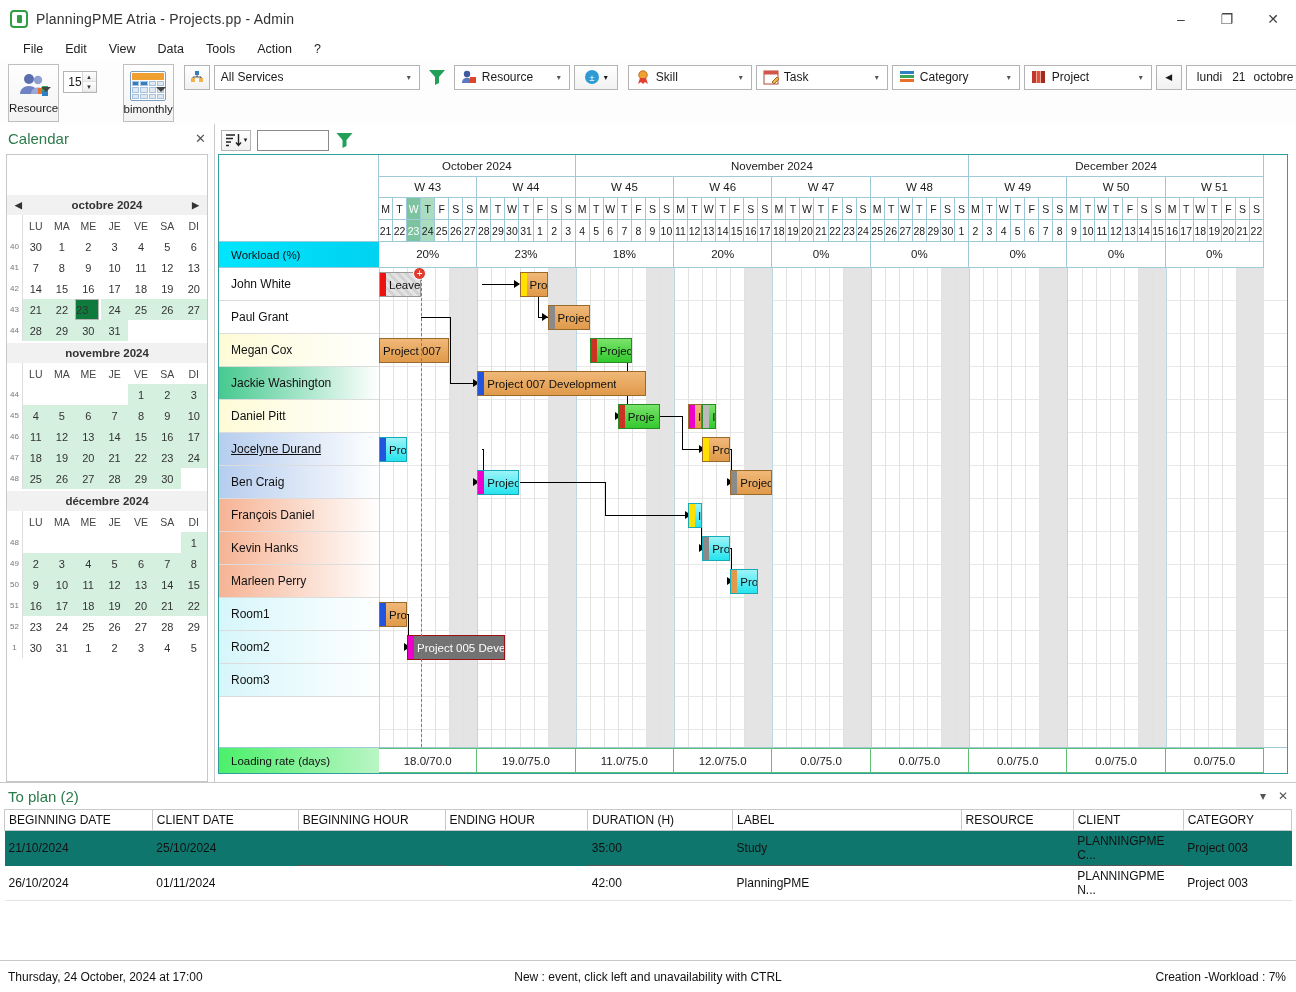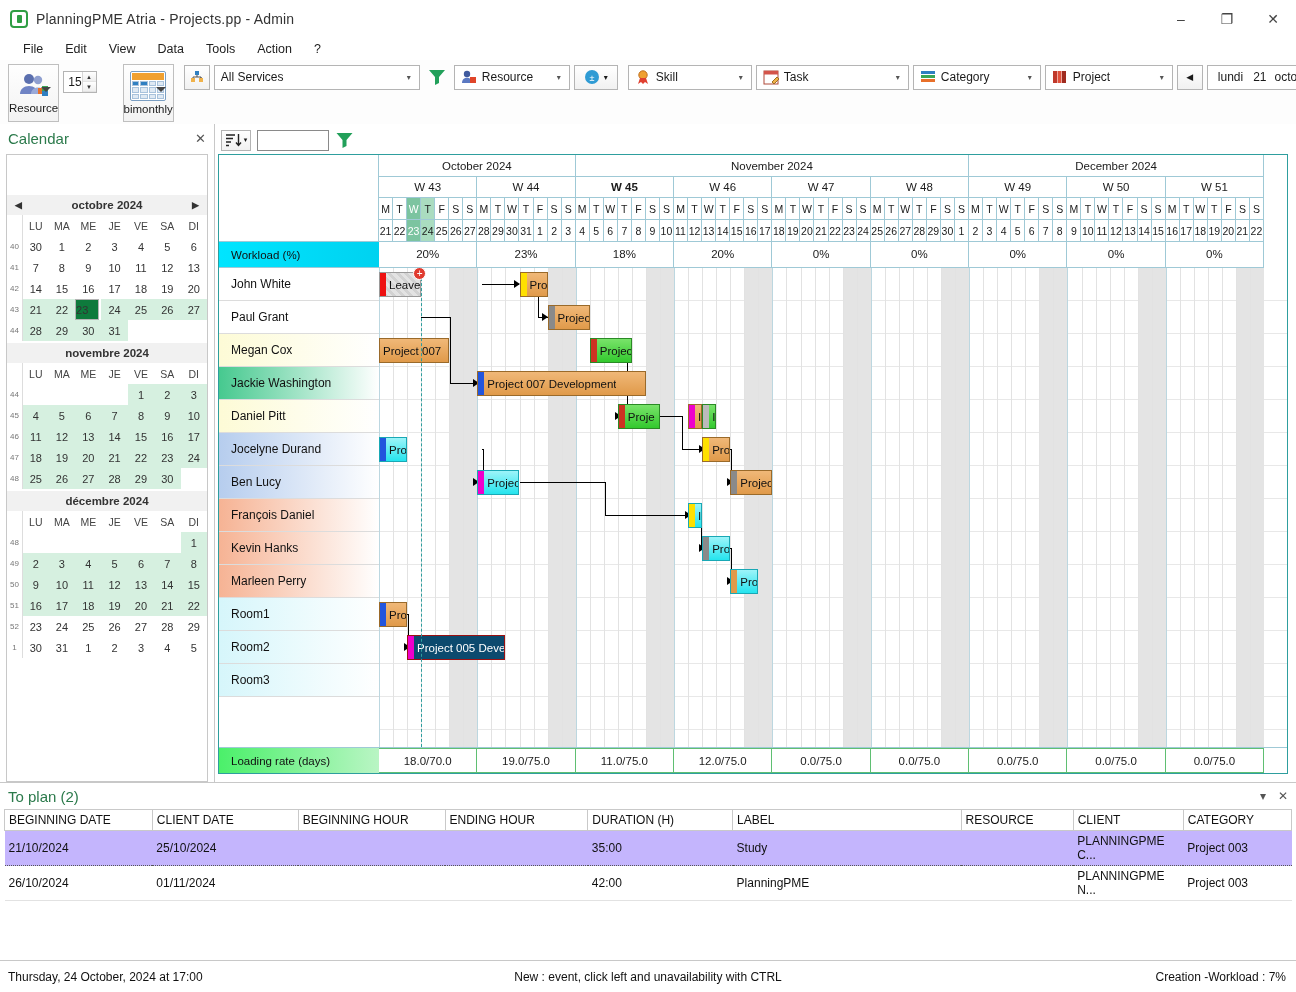--- a/index.html
+++ b/index.html
@@ -118,21 +118,21 @@
 
   .bar { position:absolute; top:4px; height:25px; border:1px solid #8a6b3f; overflow:hidden;
          display:flex; align-items:center; font-size:11.5px; white-space:nowrap; z-index:3; }
   .bar .stripe { width:6px; height:100%; flex:0 0 6px; }
   .bar .txt { padding-left:3px; color:#111; overflow:hidden; }
   .bar.orange { background:linear-gradient(#f0b878,#e09a4a); border-color:#9a6a2a; }
   .bar.green  { background:linear-gradient(#79e36a,#33c92e); border-color:#2a8a25; }
   .bar.cyan   { background:linear-gradient(#9df4f9,#25e4ee); border-color:#19a8b5; }
   .bar.grey   { background:repeating-linear-gradient(45deg,#e3e3e3,#e3e3e3 3px,#d2d2d2 3px,#d2d2d2 6px);
                 border-color:#9a9a9a; }
-  .bar.red    { background:#0c4a6e; border-color:#9a1111;justify-content:center; }
+  .bar.red    { background:#737373; border-color:#9a1111;justify-content:center; }
   .link { position:absolute; background:#000; z-index:2; }
   .arrow { position:absolute; width:0;height:0; border-top:4px solid transparent; border-bottom:4px solid transparent;
            border-left:6px solid #000; z-index:2; }
   .redbadge { position:absolute; width:13px;height:13px;border-radius:50%;background:#e03b2f;border:1px solid #fff; z-index:6;
               color:#fff; font-size:10px; display:flex; align-items:center; justify-content:center; line-height:1;}
 
   .loading-row { display:flex; height:26px; border-top:1px solid #9fc9d6;}
   .loading-lbl { width:160px; flex:0 0 160px; background:linear-gradient(90deg,#4bf06a,#b9f5c4);
                  display:flex; align-items:center; padding-left:12px; font-size:11.5px; color:#111; }
   .lcell { border-right:1px solid #5fbf72; border-bottom:1px solid #5fbf72; border-top:1px solid #5fbf72;
@@ -141,21 +141,21 @@
   
   .toplan { position:absolute; top:782px; left:0; right:0; height:178px; background:#fff; border-top:1px solid #c8c8c8; }
   .toplan-hd { height:26px; display:flex; align-items:center; padding:0 8px; }
   .toplan-title { color:#2b7a4b; font-size:15px; }
   .toplan-ctrls { margin-left:auto; display:flex; gap:12px; color:#555; font-size:12px; }
   table.tp { border-collapse:collapse; width:1288px; margin-left:4px; table-layout:fixed; }
   table.tp th { font-weight:normal; font-size:12px; text-align:left; padding:3px 4px; border:1px solid #c9c9c9;
                 border-left:none; background:#fff; color:#111; }
   table.tp th:first-child { border-left:1px solid #c9c9c9; }
   table.tp td { font-size:12px; padding:3px 4px; border-bottom:1px solid #e2e2e2; color:#111; }
-  table.tp tr.selrow td { background:#c4b5fd; border-top:1px dotted #555; border-bottom:1px dotted #555; }
+  table.tp tr.selrow td { background:#0f766e; border-top:1px dotted #555; border-bottom:1px dotted #555; }
 
   
   .statusbar { position:absolute; bottom:0; left:0; right:0; height:32px; border-top:1px solid #c8c8c8;
                background:#fff; display:flex; align-items:center; font-size:12px; color:#111; }
   .sb-l { padding-left:8px; }
   .sb-c { position:absolute; left:50%; transform:translateX(-50%); }
   .sb-r { margin-left:auto; padding-right:10px; }
 </style>
 </head>
 <body>
@@ -261,21 +261,21 @@
           <span style="font-size:8px;margin-left:2px;">▾</span>
       </div>
       <div class="sel" style="width:124px; margin-left:6px;">
         <svg class="mini-ico" viewBox="0 0 16 16">
           <circle cx="8" cy="6" r="4.2" fill="#f0a030" stroke="#c07020"></circle>
           <path d="M5 9l-2 6 3-2 2 2 2-2 3 2-2-6z" fill="#e04030"></path>
         </svg>
         <span>Skill</span>
         <span class="dd">▾</span>
       </div>
-      <div class="sel" style="width:153px;">
+      <div class="sel" style="width:132px;">
         <svg class="mini-ico" viewBox="0 0 16 16">
           <rect x="1" y="2" width="14" height="13" fill="#fff" stroke="#b04a3a"></rect>
           <rect x="1" y="2" width="14" height="3.5" fill="#d4544a"></rect>
           <path d="M9 13l5-5 2 2-5 5z" fill="#f0b24a" stroke="#a07020"></path>
         </svg>
         <span>Task</span>
         <span class="dd">▾</span>
       </div>
       <div class="sel" style="width:128px;">
         <svg class="mini-ico" viewBox="0 0 16 16">
@@ -642,21 +642,21 @@
         </div>
         <div class="timecol">
           <div class="hrow month-row" id="month-row">
               <div class="hcell" style="flex: 0 0 196.7px; width: 196.7px;">October 2024</div>
               <div class="hcell" style="flex: 0 0 393.4px; width: 393.4px;">November 2024</div>
               <div class="hcell" style="flex: 0 0 295.05px; width: 295.05px;">December 2024</div>
             </div>
           <div class="hrow week-row" id="week-row">
               <div class="hcell" style="flex: 0 0 98.35px; width: 98.35px;">W 43</div>
               <div class="hcell" style="flex: 0 0 98.35px; width: 98.35px;">W 44</div>
-              <div class="hcell" style="flex: 0 0 98.35px; width: 98.35px; font-weight: bold;">W 45</div>
+              <div class="hcell" style="flex: 0 0 98.35px; width: 98.35px;">W 45</div>
               <div class="hcell" style="flex: 0 0 98.35px; width: 98.35px;">W 46</div>
               <div class="hcell" style="flex: 0 0 98.35px; width: 98.35px;">W 47</div>
               <div class="hcell" style="flex: 0 0 98.35px; width: 98.35px;">W 48</div>
               <div class="hcell" style="flex: 0 0 98.35px; width: 98.35px;">W 49</div>
               <div class="hcell" style="flex: 0 0 98.35px; width: 98.35px;">W 50</div>
               <div class="hcell" style="flex: 0 0 98.35px; width: 98.35px;">W 51</div>
             </div>
           <div class="hrow dow-row" id="dow-row">
               <div class="hcell dcell">M</div>
               <div class="hcell dcell">T</div>
@@ -805,22 +805,22 @@
           </div>
       </div>
 
       <div class="grid-body">
         <div class="names" id="names-col">
             <div class="nrow" style="background: linear-gradient(90deg, rgb(255, 255, 255), rgb(255, 255, 255));">John White</div>
             <div class="nrow" style="background: linear-gradient(90deg, rgb(255, 255, 255), rgb(255, 255, 255));">Paul Grant</div>
             <div class="nrow" style="background: linear-gradient(90deg, rgb(253, 251, 214), rgb(255, 255, 255));">Megan Cox</div>
             <div class="nrow" style="background: linear-gradient(90deg, rgb(70, 201, 143), rgb(255, 255, 255));">Jackie Washington</div>
             <div class="nrow" style="background: linear-gradient(90deg, rgb(253, 251, 214), rgb(255, 255, 255));">Daniel Pitt</div>
-            <div class="nrow" style="background: linear-gradient(90deg, rgb(182, 205, 238), rgb(255, 255, 255));">Jocelyne Durand</div>
-            <div class="nrow" style="background: linear-gradient(90deg, rgb(182, 205, 238), rgb(255, 255, 255));">Ben Lucy</div>
+            <div class="nrow" style="background: linear-gradient(90deg, rgb(182, 205, 238), rgb(255, 255, 255)); text-decoration: underline;">Jocelyne Durand</div>
+            <div class="nrow" style="background: linear-gradient(90deg, rgb(182, 205, 238), rgb(255, 255, 255));">Ben Craig</div>
             <div class="nrow" style="background: linear-gradient(90deg, rgb(246, 179, 148), rgb(255, 255, 255));">François Daniel</div>
             <div class="nrow" style="background: linear-gradient(90deg, rgb(246, 179, 148), rgb(255, 255, 255));">Kevin Hanks</div>
             <div class="nrow" style="background: linear-gradient(90deg, rgb(246, 179, 148), rgb(255, 255, 255));">Marleen Perry</div>
             <div class="nrow" style="background: linear-gradient(90deg, rgb(214, 246, 251), rgb(255, 255, 255));">Room1</div>
             <div class="nrow" style="background: linear-gradient(90deg, rgb(214, 246, 251), rgb(255, 255, 255));">Room2</div>
             <div class="nrow" style="background: linear-gradient(90deg, rgb(214, 246, 251), rgb(255, 255, 255));">Room3</div>
           </div>
         <div class="chart" id="chart-area">
             <div class="crow"></div>
             <div class="crow"></div>

